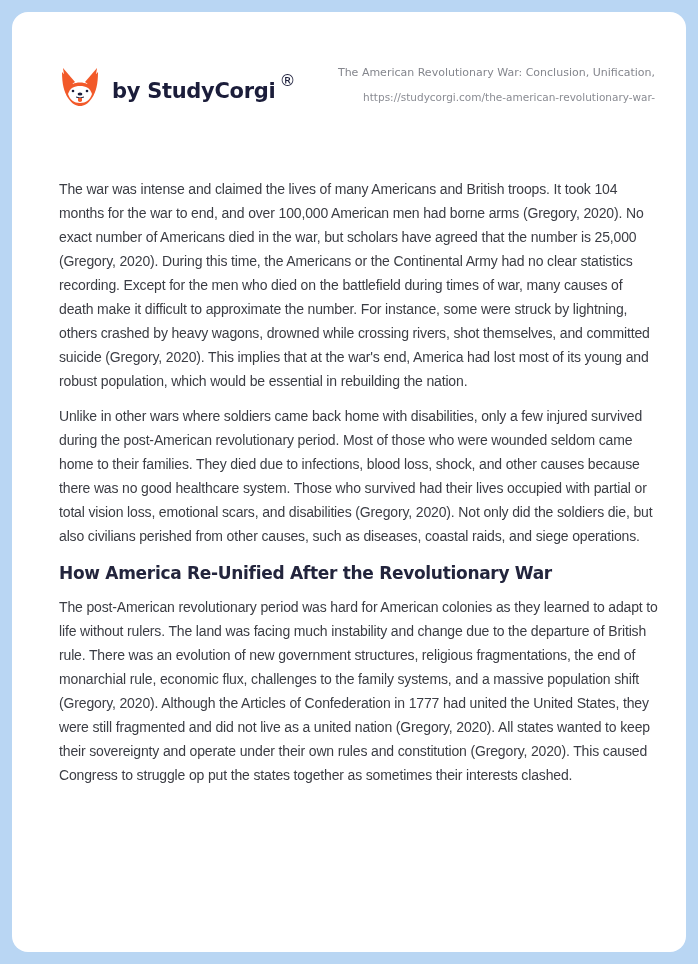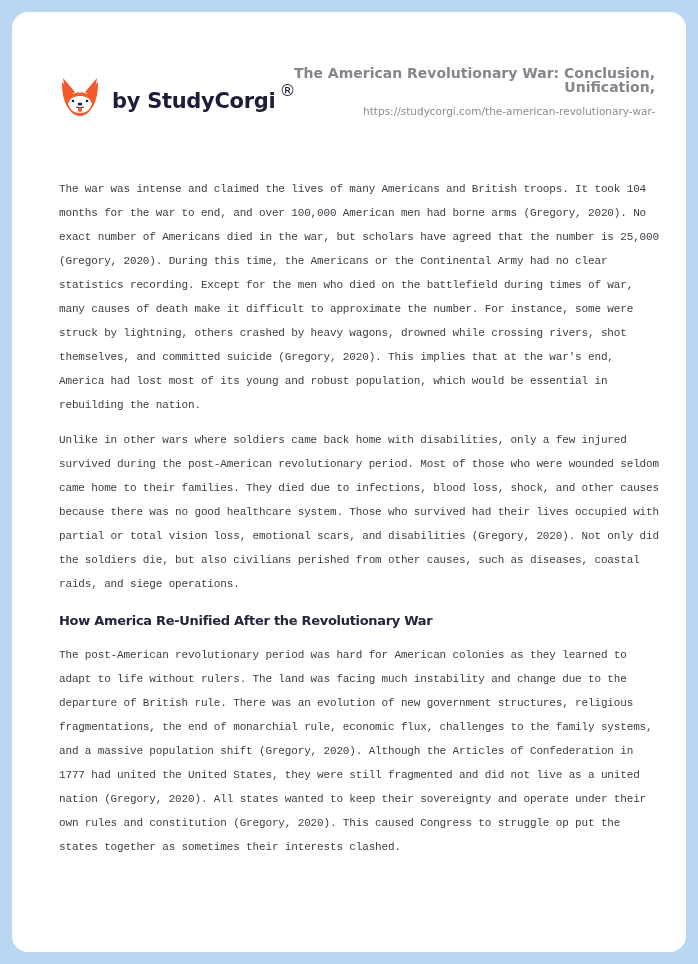--- a/index.html
+++ b/index.html
@@ -11,62 +11,62 @@
   .card {
     position: absolute; left: 12px; top: 12px;
     width: 674px; height: 940px;
     background: #ffffff; border-radius: 16px;
     overflow: hidden;
   }
   .header {
     position: absolute; left: 0; top: 0; width: 674px; height: 140px;
   }
   .logo {
-    position: absolute; left: 48px; top: 64px;
+    position: absolute; left: 48px; top: 54px;
     display: flex; align-items: center;
   }
   .logo svg { display: block; }
   .brand {
     margin-left: 12px; margin-top: 6px;
     font-family: "DejaVu Sans", sans-serif;
     font-weight: bold; font-size: 21px; color: #1b1d3a;
     letter-spacing: -0.3px;
   }
   .reg {
     position: relative; top: -12px; margin-left: 4px;
     font-size: 16px; font-weight: normal; color: #1b1d3a;
     font-family: "DejaVu Sans", sans-serif;
   }
   .meta {
     position: absolute; right: 31px; top: 54px; width: 370px;
     text-align: right;
   }
   .meta-title {
     font-family: "DejaVu Sans", sans-serif;
-    font-weight: bold; font-size: 14px; line-height: 14px;
+    font-weight: normal; font-size: 11px; line-height: 14px;
     color: #84868d;
   }
   .meta-url {
     margin-top: 11px;
     font-family: "DejaVu Sans", sans-serif;
     font-size: 10.5px; line-height: 13px; color: #8a8c93;
   }
   .content {
     position: absolute; left: 47px; top: 165px; width: 600px;
     color: #3b3d44;
   }
   .para {
     margin: 0 0 11px 0;
-    font-family: Liberation Mono, monospace;
-    font-size: 11px; line-height: 24px; letter-spacing: -0.15px;
+    font-family: Liberation Sans, sans-serif;
+    font-size: 14px; line-height: 24px; letter-spacing: -0.15px;
   }
   .h2 {
     margin: 6px 0 8px 0;
     font-family: "DejaVu Sans", sans-serif;
-    font-weight: bold; font-size: 13px; line-height: 28px;
+    font-weight: bold; font-size: 17px; line-height: 28px;
     color: #23253d; letter-spacing: -0.3px;
   }
 </style>
 </head>
 <body>
 
 <div class="card">
 
   <div class="header">
     <div class="logo">

